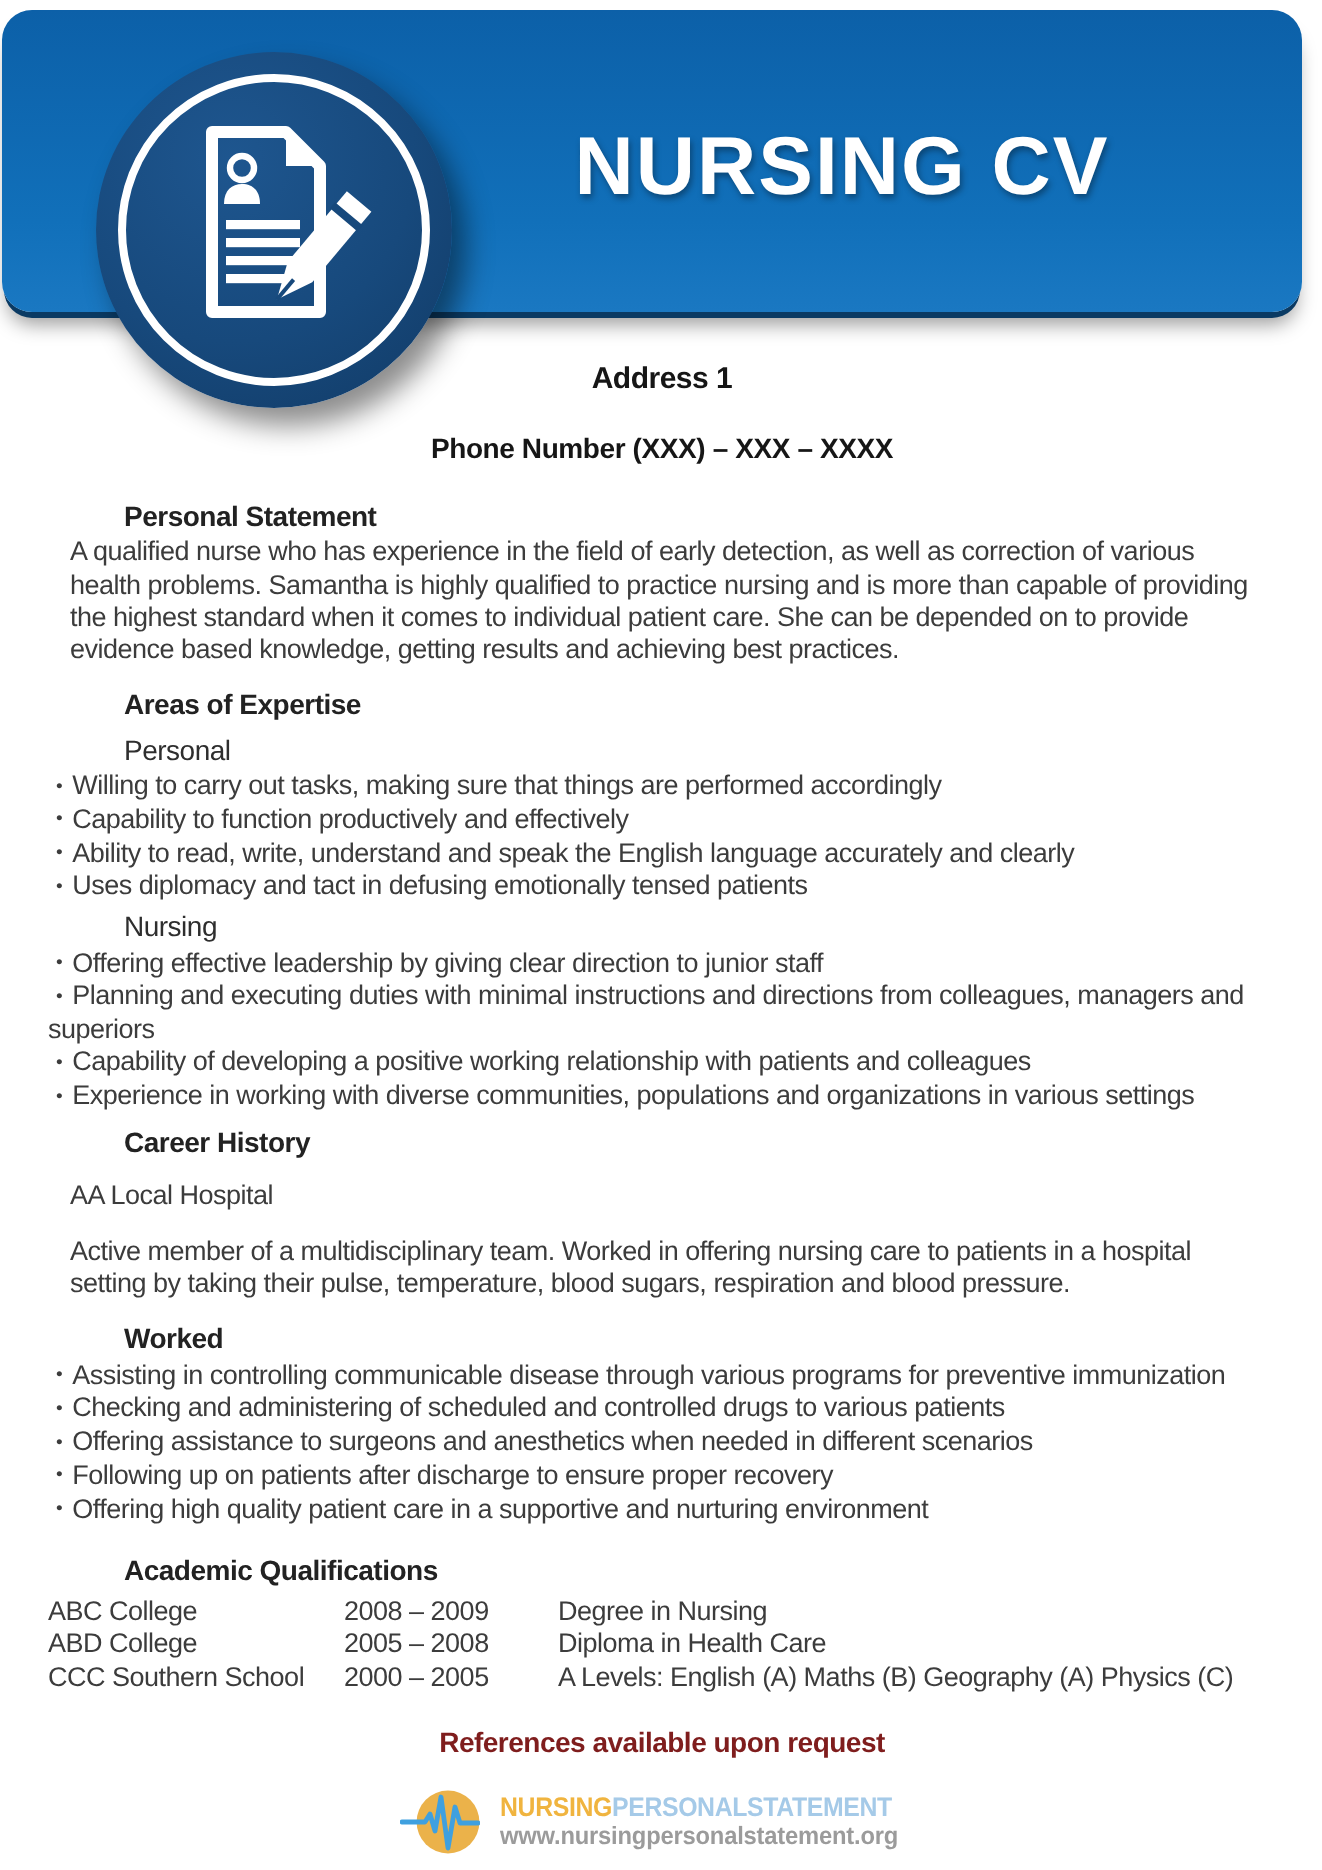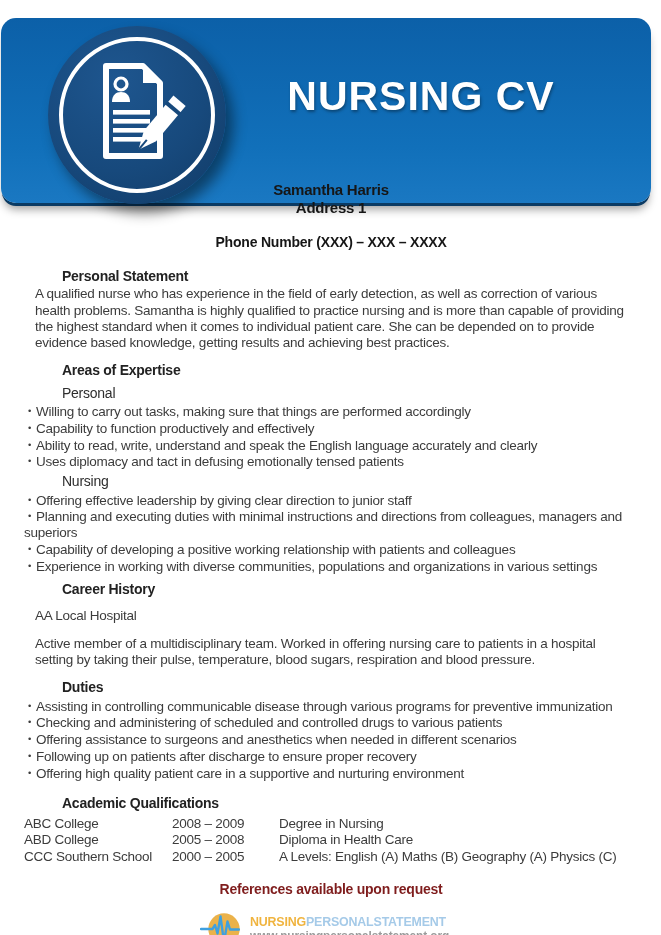--- a/index.html
+++ b/index.html
@@ -2,21 +2,21 @@
 <html><head>
 <meta charset="utf-8">
 <style>
   html,body { margin:0; padding:0; }
   body {
     width:661px; height:935px; background:#ffffff; position:relative; overflow:hidden;
     font-family:"Liberation Sans", sans-serif; color:#3c3c3c;
   }
   
   .banner {
-    position:absolute; left:1px; top:18px; width:650px; height:185px; border-radius:15px;
+    position:absolute; left:1px; top:5px; width:650px; height:151px; border-radius:15px;
     background:linear-gradient(180deg,#0c60a8 0%, #1170ba 70%, #1a78c2 100%);
     box-shadow:0 4px 0 -1px #0a3a63, 0 9px 10px -3px rgba(0,0,0,.4);
   }
   .banner-title {
     position:absolute; left:220px; top:56px; width:400px; text-align:center;
     font-size:41px; font-weight:bold; color:#ffffff; letter-spacing:1px; line-height:44px;
     text-shadow:1px 2px 3px rgba(0,0,0,.35); white-space:nowrap;
   }
   .badge {
     position:absolute; left:48px; top:26px; width:178px; height:178px; border-radius:50%;
@@ -88,21 +88,20 @@
       <path d="M54,32 H70 V78 L62,96 L54,78 Z" fill="#ffffff"></path>
       <rect x="53" y="40" width="18" height="4" fill="#17497c"></rect>
       <line x1="62" y1="96" x2="62" y2="83" stroke="#17497c" stroke-width="2"></line>
     </g>
   </svg>
 </div>
 
 <div class="content">
 
   <div class="contact">
-    <p class="contact-name">Samantha Harris</p>
     <p class="contact-address">Address 1</p>
     <p class="contact-phone">Phone Number (XXX) – XXX – XXXX</p>
   </div>
 
   <p class="h" id="ps-h">Personal Statement</p>
   <p class="para" id="ps-p">A qualified nurse who has experience in the field of early detection, as well as correction of various health problems. Samantha is highly qualified to practice nursing and is more than capable of providing the highest standard when it comes to individual patient care. She can be depended on to provide evidence based knowledge, getting results and achieving best practices.</p>
 
   <p class="h" id="aoe-h">Areas of Expertise</p>
 
   <p class="sub" id="per-h">Personal</p>
@@ -118,21 +117,21 @@
     <p class="b"><span class="dot">•</span><span>Offering effective leadership by giving clear direction to junior staff</span></p>
     <p class="b"><span class="dot">•</span><span>Planning and executing duties with minimal instructions and directions from colleagues, managers and superiors</span></p>
     <p class="b"><span class="dot">•</span><span>Capability of developing a positive working relationship with patients and colleagues</span></p>
     <p class="b"><span class="dot">•</span><span>Experience in working with diverse communities, populations and organizations in various settings</span></p>
   </div>
 
   <p class="h" id="car-h">Career History</p>
   <p class="line">AA Local Hospital</p>
   <p class="para">Active member of a multidisciplinary team. Worked in offering nursing care to patients in a hospital setting by taking their pulse, temperature, blood sugars, respiration and blood pressure.</p>
 
-  <p class="h" id="dut-h">Duties</p>
+  <p class="h" id="dut-h">Worked</p>
   <div class="bullets">
     <p class="b"><span class="dot">•</span><span>Assisting in controlling communicable disease through various programs for preventive immunization</span></p>
     <p class="b"><span class="dot">•</span><span>Checking and administering of scheduled and controlled drugs to various patients</span></p>
     <p class="b"><span class="dot">•</span><span>Offering assistance to surgeons and anesthetics when needed in different scenarios</span></p>
     <p class="b"><span class="dot">•</span><span>Following up on patients after discharge to ensure proper recovery</span></p>
     <p class="b"><span class="dot">•</span><span>Offering high quality patient care in a supportive and nurturing environment</span></p>
   </div>
 
   <p class="h" id="aq-h">Academic Qualifications</p>
   <div class="quals">

